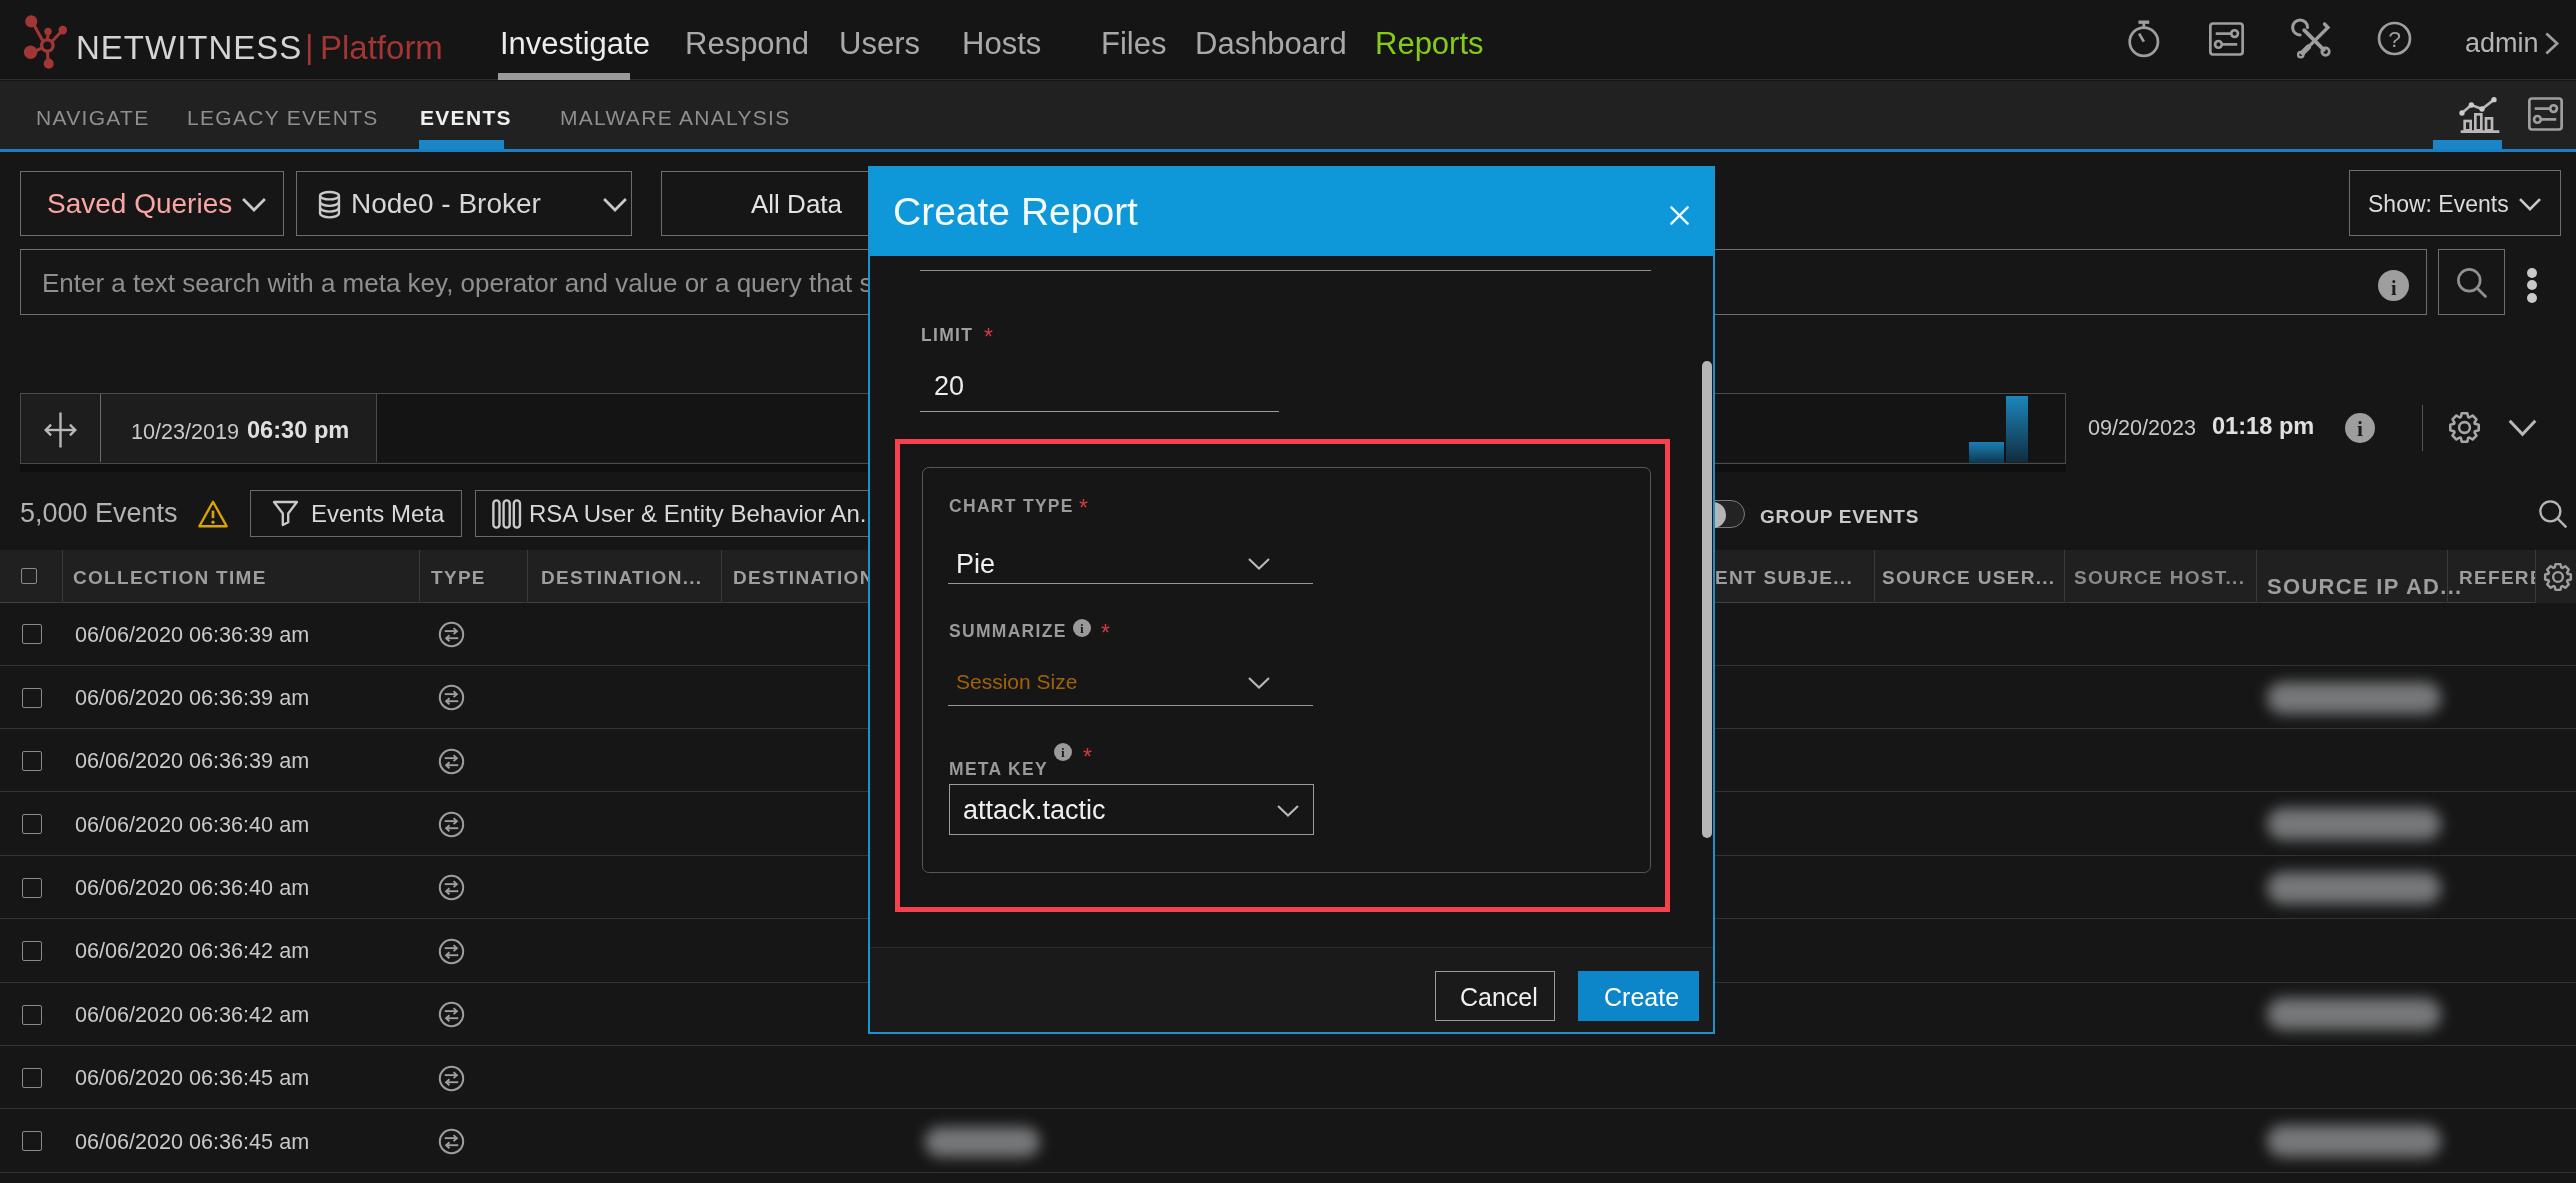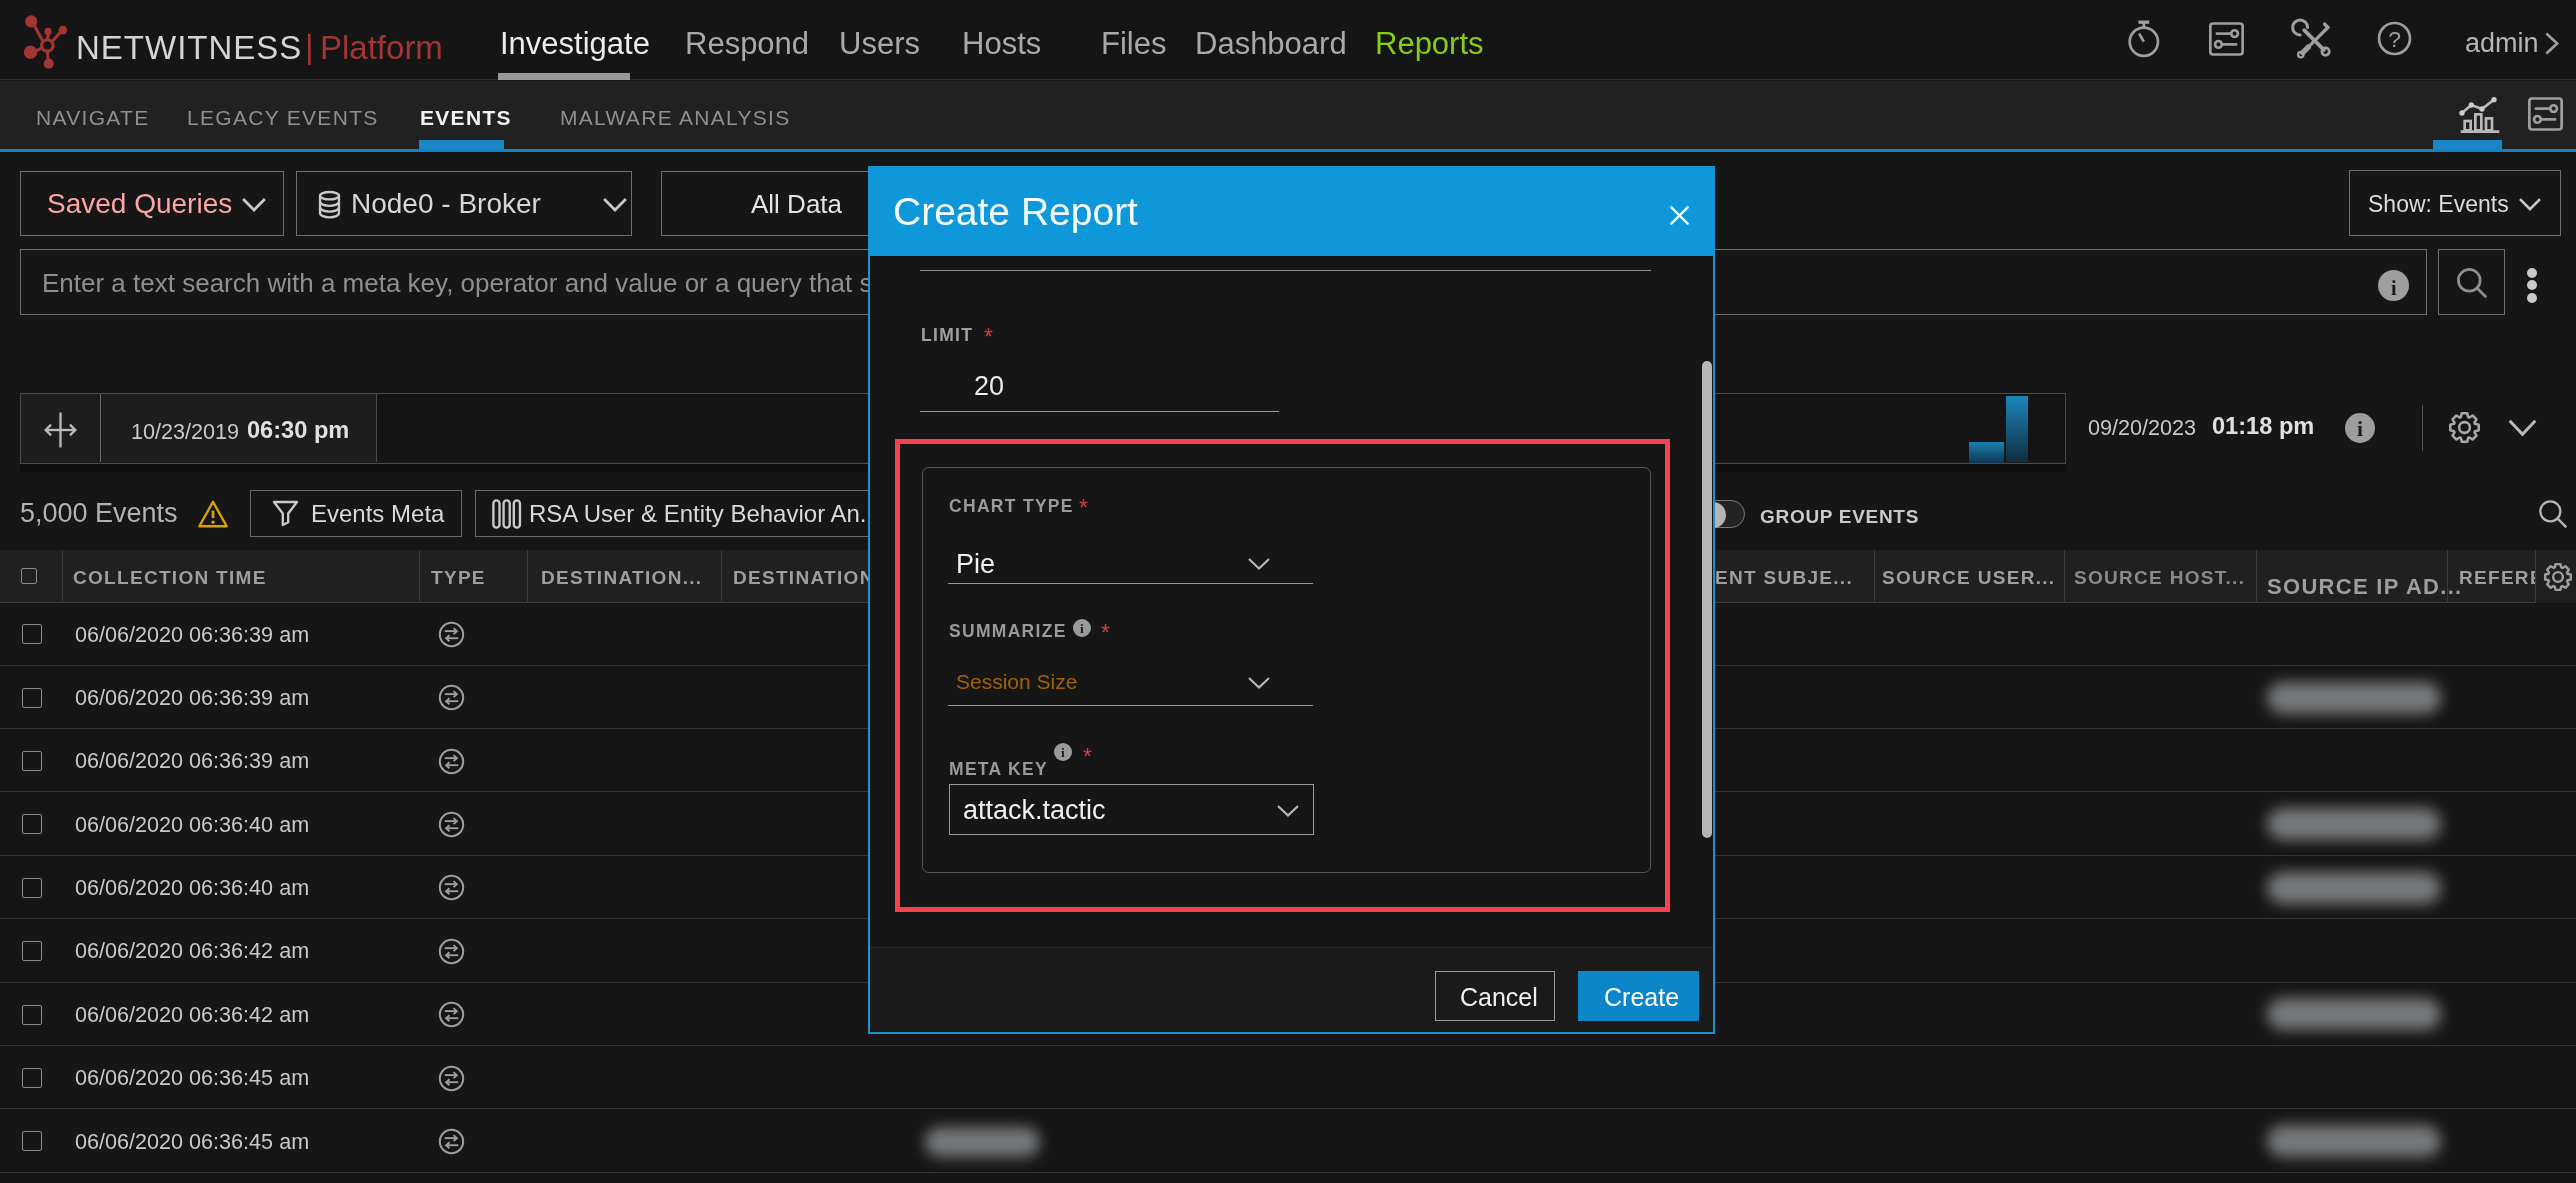--- a/index.html
+++ b/index.html
@@ -357,21 +357,21 @@
 <div class="txt" style="left:893px;top:192px;font-size:39px;color:#f5fafc;font-weight:300;">Create Report</div>
 <svg style="left:1670px;top:206px;" width="19" height="19" viewBox="0 0 28 28">
   <g stroke="#f0f6fa" stroke-width="3.6" fill="none" stroke-linecap="round">
     <line x1="2" y1="2" x2="26" y2="26"></line>
       <line x1="26" y1="2" x2="2" y2="26"></line>
   </g>
 </svg>
 <div class="abs" style="left:920px;top:270px;width:731px;height:1.3px;background:#8d8d8d;"></div>
 <div class="txt" style="left:921px;top:327px;font-size:17.5px;letter-spacing:1.3px;color:#a0a0a0;font-weight:700;">LIMIT</div>
 <div class="txt" style="left:984px;top:326px;font-size:23px;color:#cf3b3f;">*</div>
-<div class="txt" style="left:934px;top:373px;font-size:27px;color:#ececec;font-weight:300;margin-left:40px;">20</div>
+<div class="txt" style="left:934px;top:373px;font-size:27px;color:#ececec;font-weight:300;">20</div>
 <div class="abs" style="left:920px;top:411px;width:359px;height:1.3px;background:#9b9b9b;"></div>
 
 <div class="abs" style="left:895px;top:439px;width:775px;height:473px;border:5.4px solid #f5424e;"></div>
 
 <div class="abs" style="left:922px;top:467px;width:729px;height:406px;border:1.3px solid #575757;border-radius:6.7px;"></div>
 <div class="txt" style="left:949px;top:498px;font-size:17.5px;letter-spacing:1.3px;color:#9a9a9a;font-weight:700;">CHART TYPE</div>
 <div class="txt" style="left:1079px;top:497px;font-size:23px;color:#cf3b3f;">*</div>
 <div class="txt" style="left:956px;top:551px;font-size:27px;color:#f0f0f0;">Pie</div>
 <svg style="left:1247px;top:557px;" width="24" height="13.5" viewBox="0 0 36 20">
     <polyline points="3,3 18,17 33,3" stroke="#b9b9b9" stroke-width="3.2" fill="none"></polyline>

